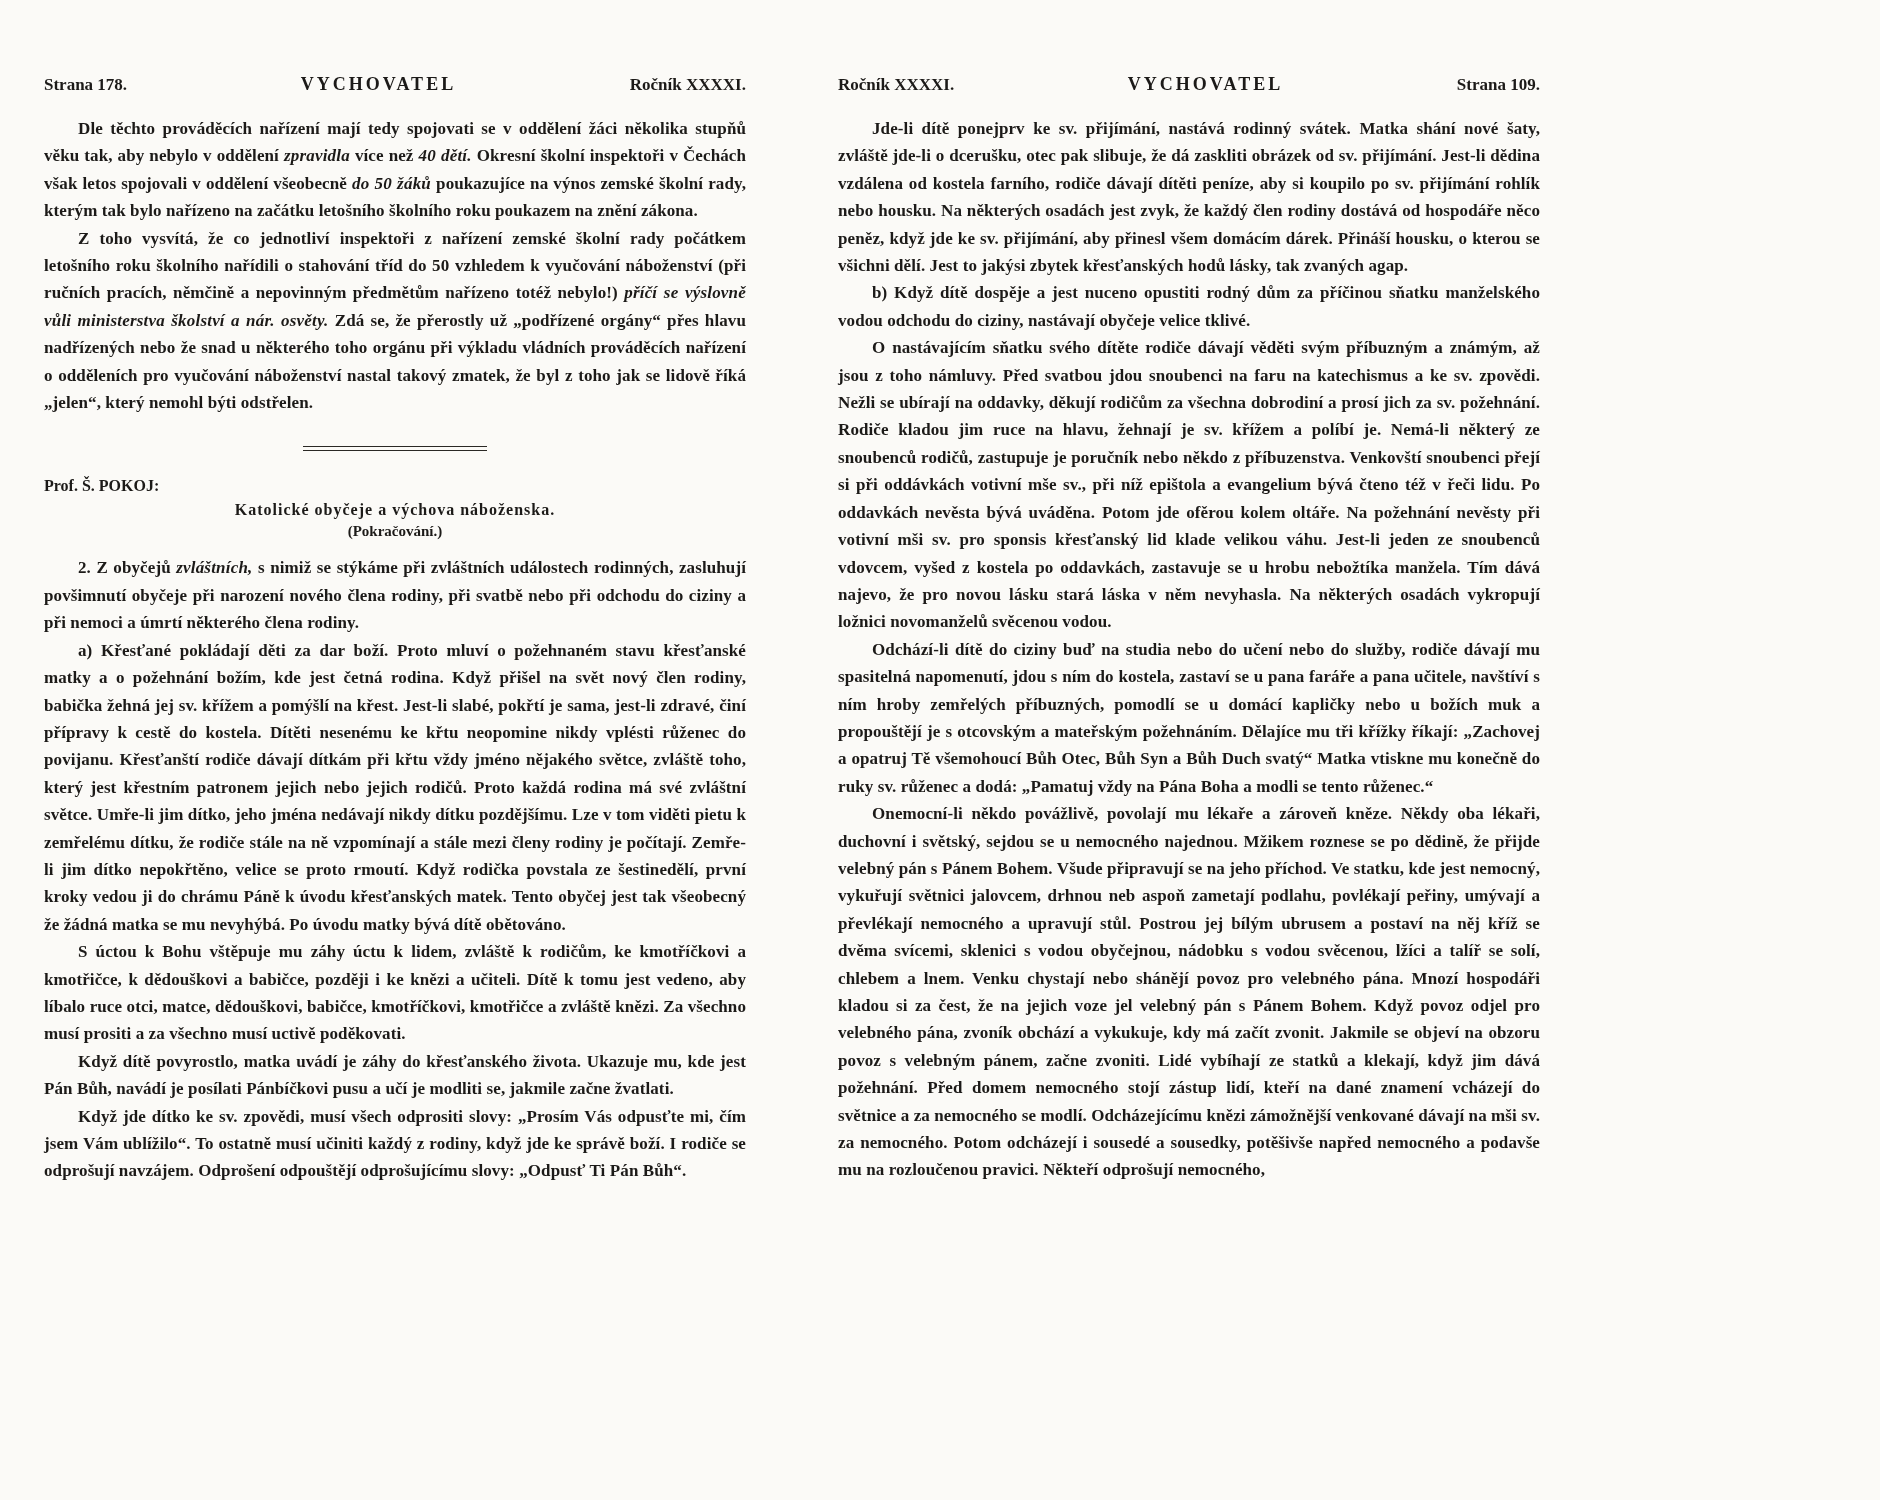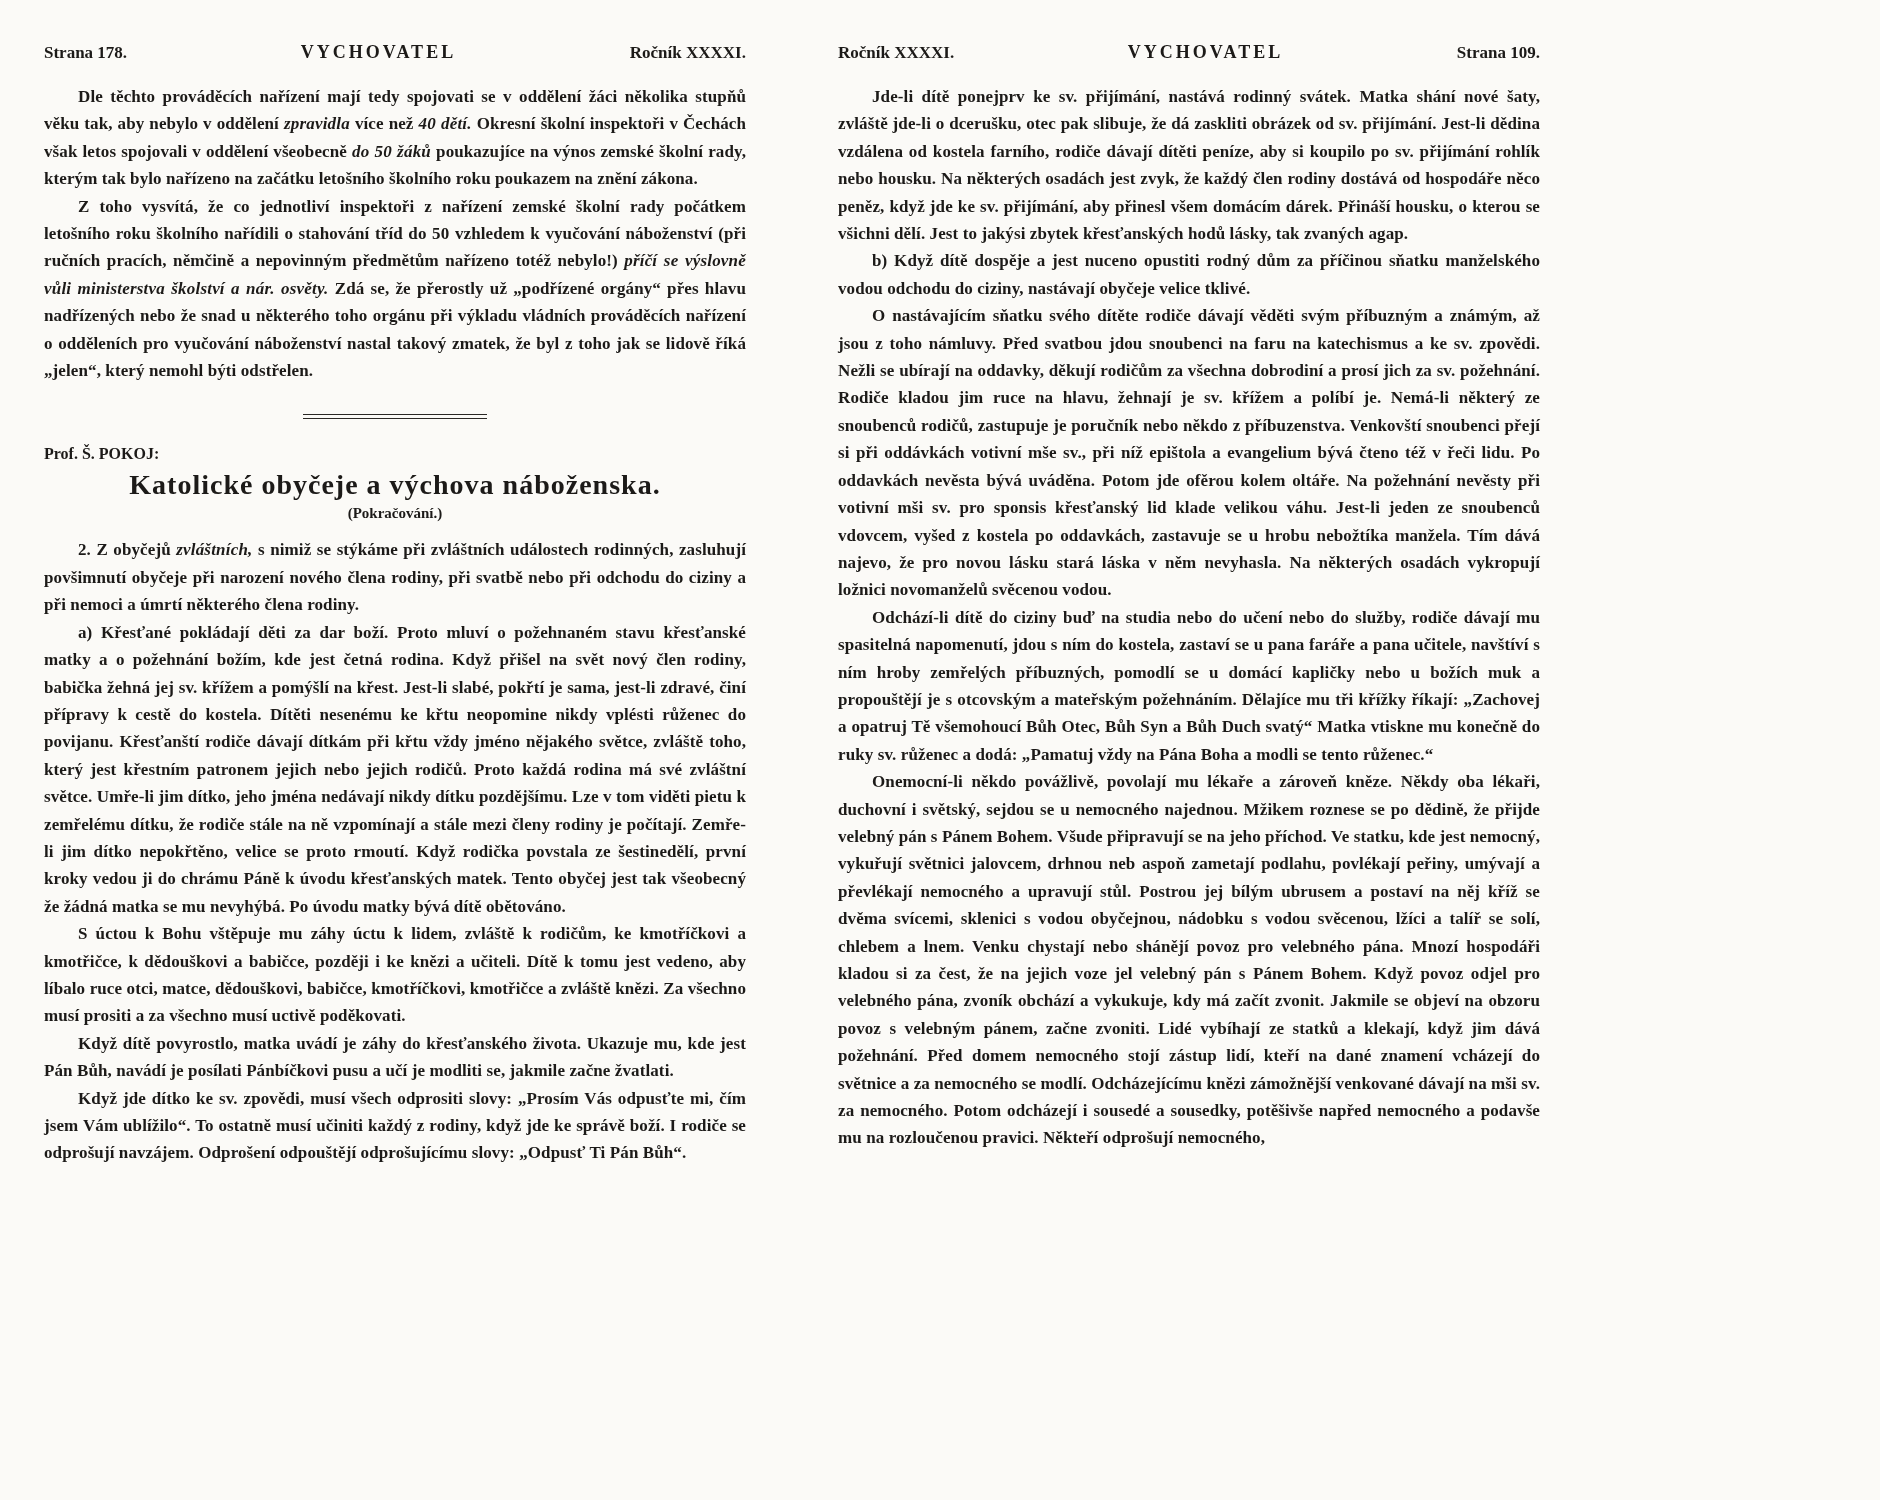--- a/index.html
+++ b/index.html
@@ -6,21 +6,21 @@
   html, body { width: 1880px; height: 1500px; }
   body {
     background: #fbfaf7;
     color: #1c1a18;
     font-family: "Liberation Serif", "DejaVu Serif", serif;
     position: relative;
     overflow: hidden;
   }
   .page {
     position: absolute;
-    top: 42px;
+    top: 74px;
   }
   .page-left  { left: 44px;  width: 702px; }
   .page-right { left: 838px; width: 702px; }
   .page-header {
     display: flex;
     justify-content: space-between;
     align-items: baseline;
     font-weight: bold;
     font-size: 17px;
     margin-bottom: 20px;
@@ -45,21 +45,21 @@
     border-bottom: 1px solid #2a2825;
     margin: 30px auto 26px auto;
   }
   .article-author {
     font-size: 16px;
     font-weight: bold;
     margin: 2px 0 6px 0;
   }
   .article-title {
     text-align: center;
-    font-size: 28px;
+    font-size: 16px;
     font-weight: bold;
     letter-spacing: 1px;
     margin: 2px 0 4px 0;
   }
   .article-subtitle {
     text-align: center;
     font-size: 15px;
     font-weight: bold;
     margin-bottom: 14px;
   }

